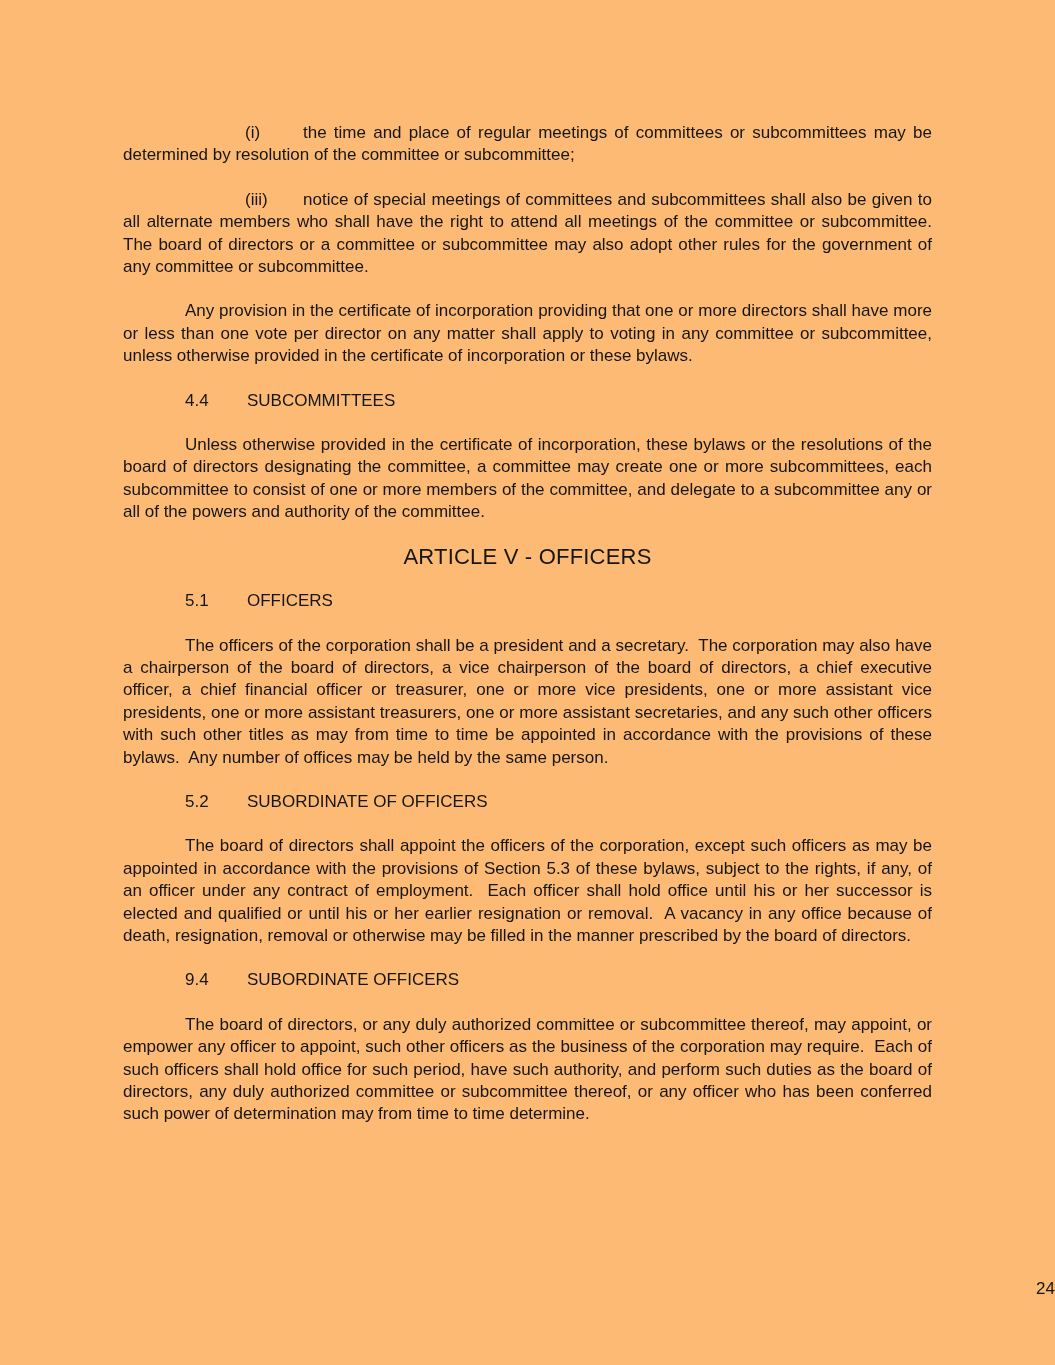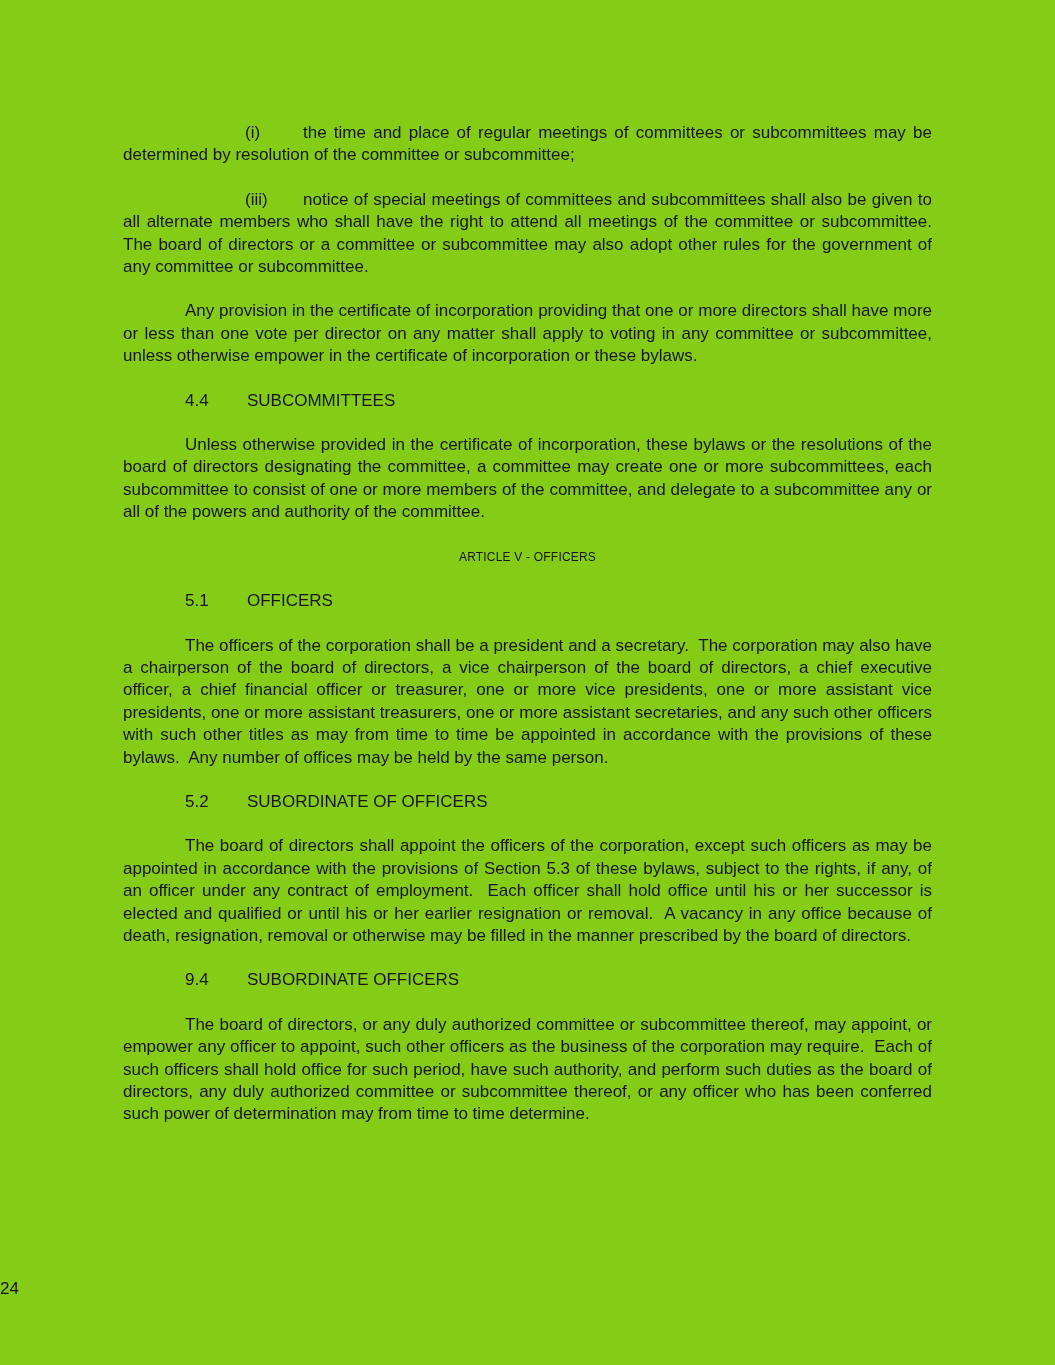--- a/index.html
+++ b/index.html
@@ -4,21 +4,21 @@
 <style>
   html, body {
     margin: 0;
     padding: 0;
     background: #ffffff;
   }
   .page {
     position: relative;
     width: 1055px;
     height: 1365px;
-    background: #84cc16;
+    background: #fdba74;
     color: #161616;
     font-family: "Liberation Sans", sans-serif;
     font-size: 17px;
     line-height: 22.4px;
     overflow: hidden;
   }
   .content {
     position: absolute;
     top: 122px;
     left: 123px;
@@ -48,45 +48,45 @@
     font-weight: normal;
     line-height: 22.4px;
   }
   .section-num {
     display: inline-block;
     width: 62px;
   }
   .article-heading {
     margin: 0 0 22px 0;
     text-align: center;
-    font-size: 12px;
+    font-size: 22px;
     font-weight: normal;
     line-height: 22.4px;
     letter-spacing: 0.2px;
   }
   .page-number {
     position: absolute;
     left: 0;
     right: 0;
     top: 1278px;
-    text-align: left;
+    text-align: right;
   }
 </style>
 </head>
 <body>
 
 <div class="page">
   <div class="content">
 
     <p class="list-item"><span class="list-marker">(i)</span><span>the time and place of regular meetings of committees or subcommittees may be determined by resolution of the committee or subcommittee;</span></p>
 
 
     <p class="list-item"><span class="list-marker">(iii)</span><span>notice of special meetings of committees and subcommittees shall also be given to all alternate members who shall have the right to attend all meetings of the committee or subcommittee.  The board of directors or a committee or subcommittee may also adopt other rules for the government of any committee or subcommittee.</span></p>
 
-    <p class="para">Any provision in the certificate of incorporation providing that one or more directors shall have more or less than one vote per director on any matter shall apply to voting in any committee or subcommittee, unless otherwise empower in the certificate of incorporation or these bylaws.</p>
+    <p class="para">Any provision in the certificate of incorporation providing that one or more directors shall have more or less than one vote per director on any matter shall apply to voting in any committee or subcommittee, unless otherwise provided in the certificate of incorporation or these bylaws.</p>
 
     <h2 class="section-heading"><span class="section-num">4.4</span><span>SUBCOMMITTEES</span></h2>
 
     <p class="para">Unless otherwise provided in the certificate of incorporation, these bylaws or the resolutions of the board of directors designating the committee, a committee may create one or more subcommittees, each subcommittee to consist of one or more members of the committee, and delegate to a subcommittee any or all of the powers and authority of the committee.</p>
 
     <h1 class="article-heading">ARTICLE V - OFFICERS</h1>
 
     <h2 class="section-heading"><span class="section-num">5.1</span><span>OFFICERS</span></h2>
 
     <p class="para">The officers of the corporation shall be a president and a secretary.  The corporation may also have a chairperson of the board of directors, a vice chairperson of the board of directors, a chief executive officer, a chief financial officer or treasurer, one or more vice presidents, one or more assistant vice presidents, one or more assistant treasurers, one or more assistant secretaries, and any such other officers with such other titles as may from time to time be appointed in accordance with the provisions of these bylaws.  Any number of offices may be held by the same person.</p>

